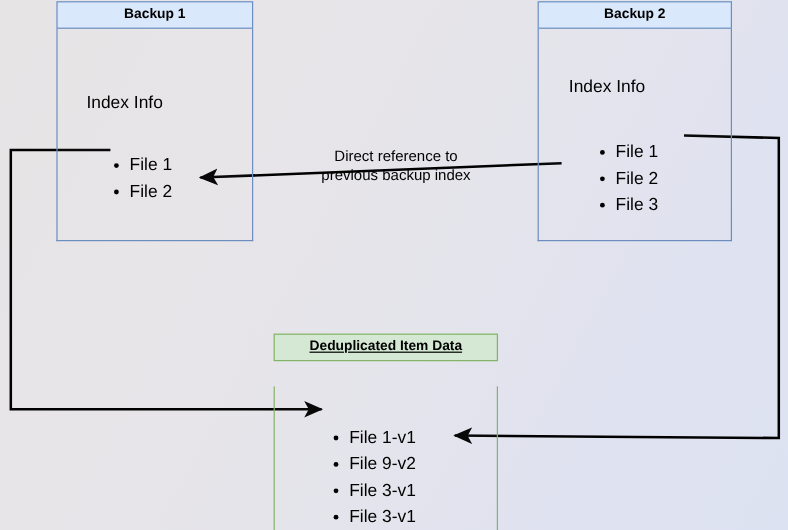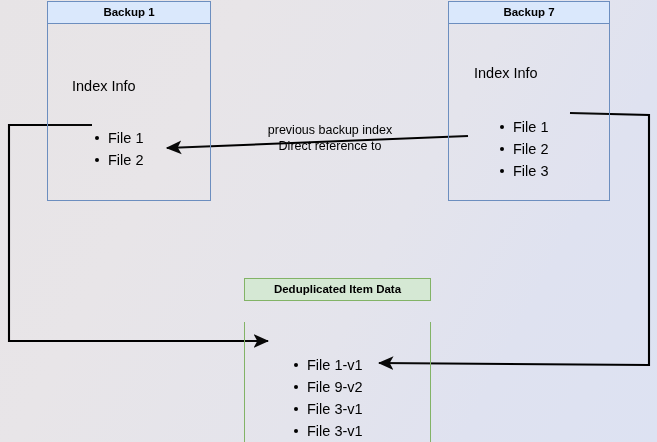--- a/index.html
+++ b/index.html
@@ -130,43 +130,43 @@
     <div class="node-body" style="height:177px;">
       <div class="index-label" style="left:24px; top:54px;">Index Info</div>
       <ul class="file-list" style="left:46px; top:103px;">
         <li>File 1</li>
         <li>File 2</li>
       </ul>
     </div>
   </div>
 
   <div class="node blue" style="left:448px; top:1px; width:162px; height:200px;">
-    <div class="node-header">Backup 7</div>
+    <div class="node-header">Backup 2</div>
     <div class="node-body" style="height:177px;">
       <div class="index-label" style="left:25px; top:41px;">Index Info</div>
       <ul class="file-list" style="left:50px; top:92px;">
         <li>File 1</li>
         <li>File 2</li>
         <li>File 3</li>
       </ul>
     </div>
   </div>
 
-  <div class="node green" style="left:244px; top:278px; width:187px; height:159px;">
+  <div class="node green" style="left:228px; top:278px; width:187px; height:159px;text-decoration:underline;">
     <div class="node-header">Deduplicated Item Data</div>
     <div class="node-body" style="height:136px;">
       <div class="file-list" style="left:48px; top:32px;">
         <ul class="file-list" style="position:relative; left:0; top:0;">
           <li>File 1-v1</li>
           <li>File 9-v2</li>
           <li>File 3-v1</li>
           <li>File 3-v1</li>
         </ul>
       </div>
     </div>
   </div>
 
   <div class="edge-caption" style="left:248px; top:122px; width:164px;">
+    <span>Direct reference to</span>
     <span>previous backup index</span>
-    <span>Direct reference to</span>
   </div>
 
 </div>
 
 </body></html>

